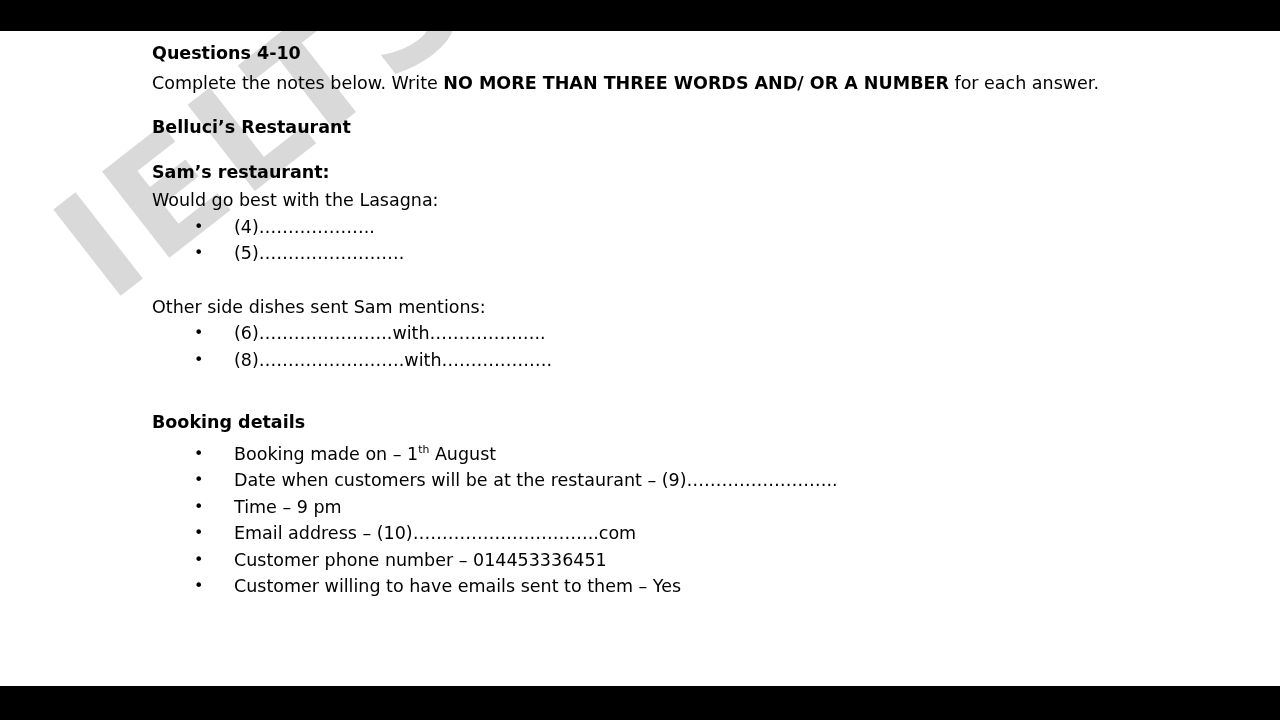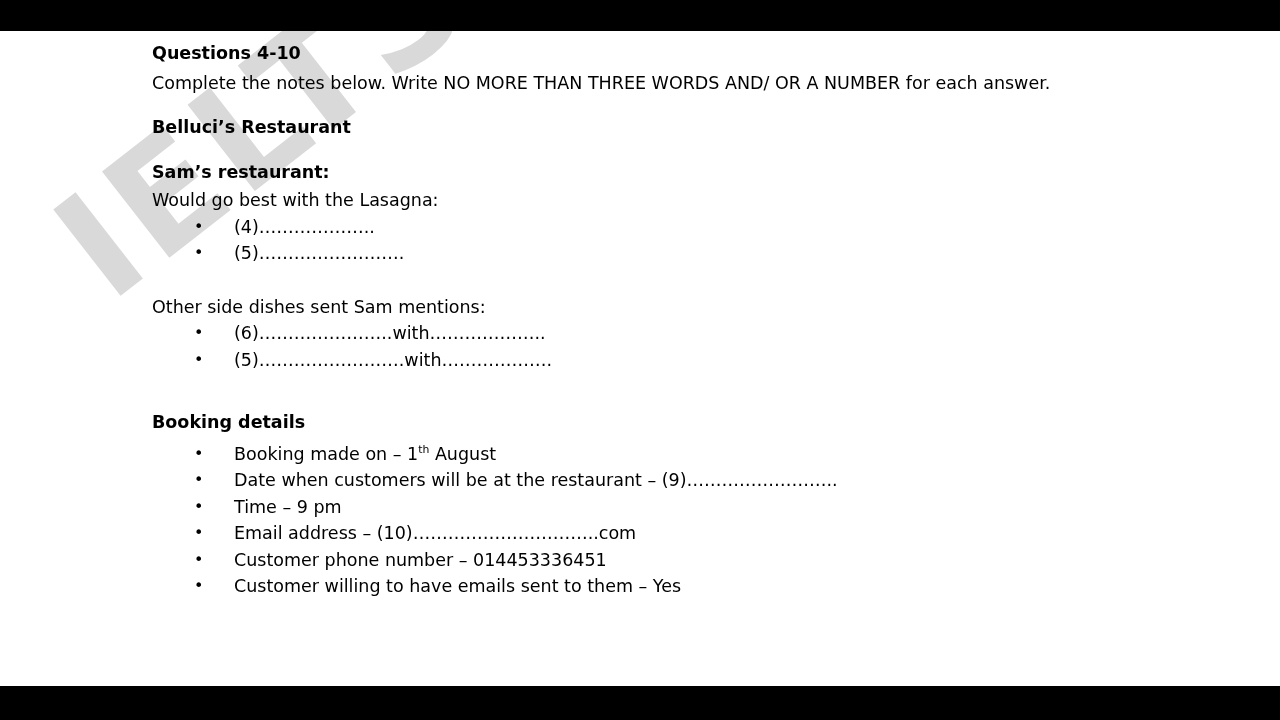--- a/index.html
+++ b/index.html
@@ -53,21 +53,21 @@
     position: absolute;
     left: 152px;
     top: 14px;
     width: 1060px;
     z-index: 2;
     color: #000000;
     font-size: 17.5px;
     line-height: 1.0;
   }
   .bold {
-    font-weight: normal;
+    font-weight: bold;
   }
   .line {
     margin: 0;
     padding: 0;
     white-space: pre-wrap;
   }
   .heading {
     font-weight: bold;
     margin: 0;
   }
@@ -144,21 +144,21 @@
         <li>(4)………………..</li>
         <li>(5)…………………….</li>
       </ul>
 
       <div class="spacer-md"></div>
 
       <div class="line" style="padding-top:5px;">Other side dishes sent Sam mentions:</div>
 
       <ul class="bullets" style="padding-top:4px;">
         <li>(6)…………………..with………………..</li>
-        <li>(5)…………………….with……………….</li>
+        <li>(8)…………………….with……………….</li>
       </ul>
 
       <div class="spacer-md"></div>
 
       <div class="heading" style="padding-top:14px;">Booking details</div>
 
       <ul class="bullets" style="padding-top:9px;">
         <li><span>Booking made on – 1</span><sup>th</sup><span> August</span></li>
         <li><span>Date when customers will be at the restaurant – (9)……………………..</span></li>
         <li><span>Time – 9 pm</span></li>

